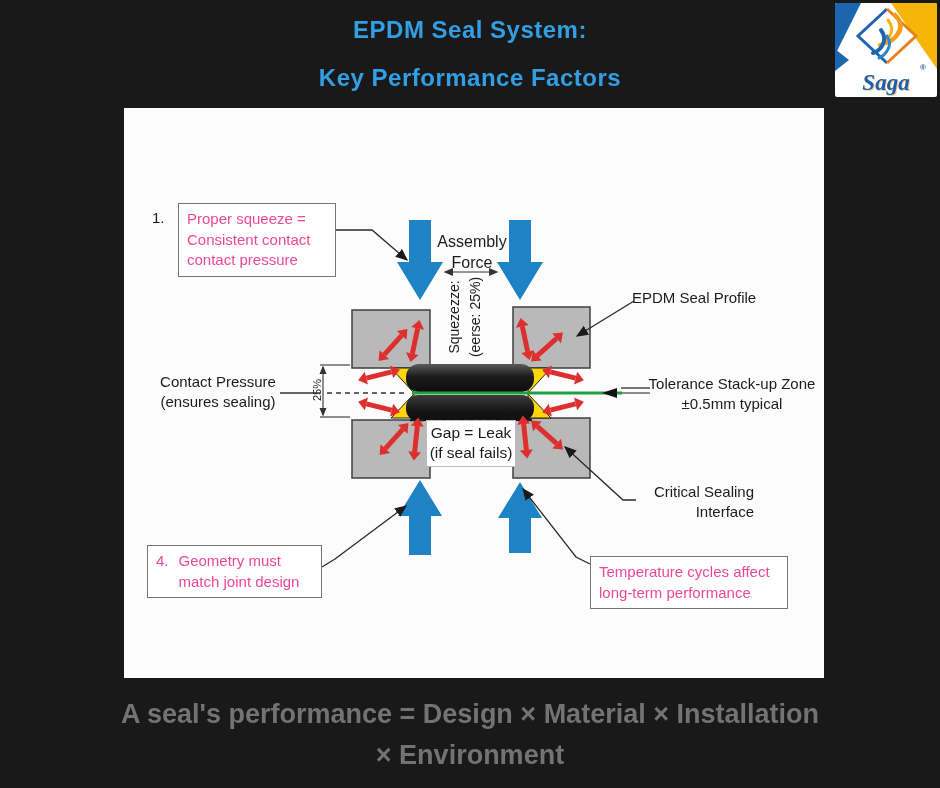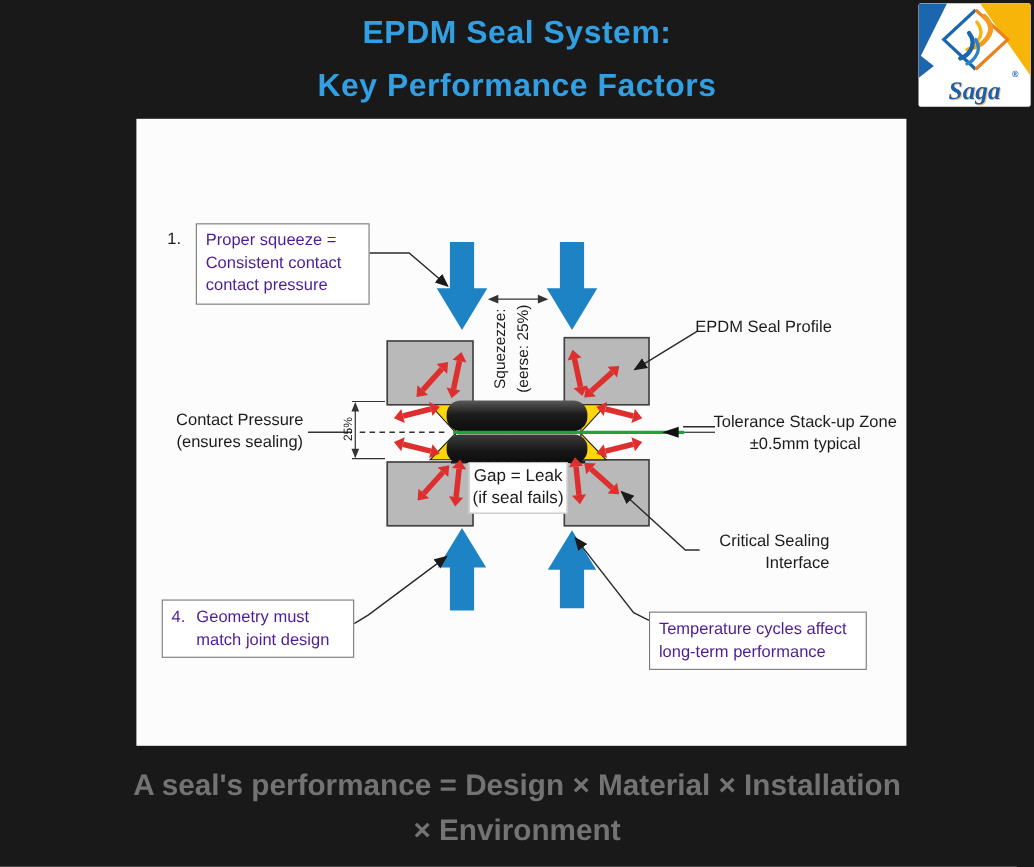--- a/index.html
+++ b/index.html
@@ -6,21 +6,21 @@
   body{
     width:940px;height:788px;position:relative;overflow:hidden;
     background:#191919;
     font-family:"Liberation Sans",sans-serif;
   }
   .pre{white-space:pre-line;}
 
   
   .title{
     position:absolute;top:6px;left:0;width:940px;text-align:center;
-    color:#339FE3;font-weight:bold;font-size:29px;line-height:48px;
+    color:#339FE3;font-weight:bold;font-size:24px;line-height:48px;
     letter-spacing:.5px;
   }
 
   
   .logo{
     position:absolute;top:3px;left:835px;width:102px;height:94px;
     background:#ffffff;border-radius:2px;overflow:hidden;
   }
   .logo svg{position:absolute;top:0;left:0;}
   .logo .brand{
@@ -35,21 +35,21 @@
 
   
   .panel{
     position:absolute;left:124px;top:108px;width:700px;height:570px;
     background:#FCFCFC;
   }
   .panel svg{position:absolute;left:0;top:0;}
   .lbl{position:absolute;color:#1c1c1c;font-size:15px;line-height:1.32;}
   .cbox{
     position:absolute;background:#ffffff;border:1.5px solid #777;
-    color:#4c1d95;font-size:15px;line-height:1.38;padding:5px 8px;box-sizing:border-box;
+    color:#ec4899;font-size:15px;line-height:1.38;padding:5px 8px;box-sizing:border-box;
   }
   .rot{transform:rotate(-90deg);text-align:center;}
 
   
   .caption{
     position:absolute;top:694px;left:0;width:940px;text-align:center;
     color:#737373;font-weight:bold;font-size:27px;line-height:41px;
   }
 </style>
 </head>
@@ -190,20 +190,22 @@
       <use href="#redarrow" transform="translate(401,329) rotate(84)"></use>
       <use href="#redarrow" transform="translate(423,327) rotate(42)"></use>
     </g>
   </svg>
 
   <div class="lbl" style="left:28px;top:100px;">1.</div>
   <div class="cbox pre" style="left:54px;top:95px;width:158px;">Proper squeeze =
 Consistent contact
 contact pressure</div>
 
+  <div class="lbl pre" style="left:306px;top:123px;width:84px;text-align:center;font-size:16px;">Assembly
+Force</div>
 
   <div class="lbl rot" style="left:296px;top:187px;width:92px;height:44px;line-height:21px;font-size:14px;">
     <div>Squezezze:</div>
     <div>(eerse: 25%)</div>
   </div>
 
   <div class="lbl" style="left:508px;top:180px;width:150px;">EPDM Seal Profile</div>
 
   <div class="lbl pre" style="left:28px;top:264px;width:132px;text-align:center;">Contact Pressure
 (ensures sealing)</div>

